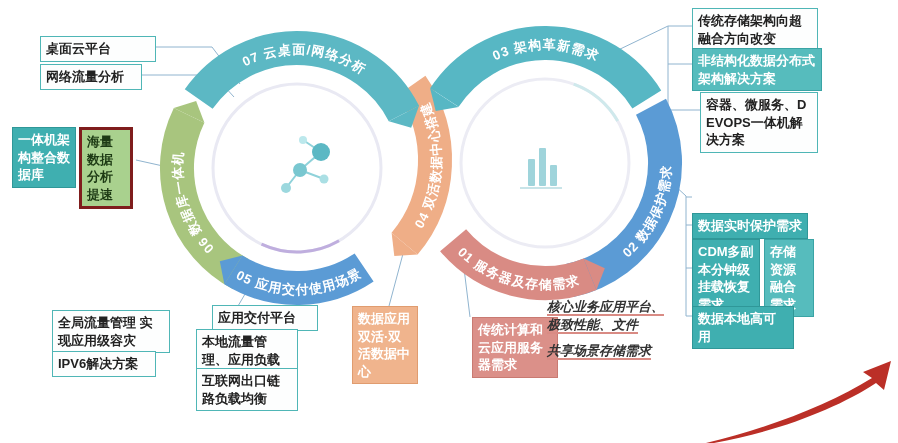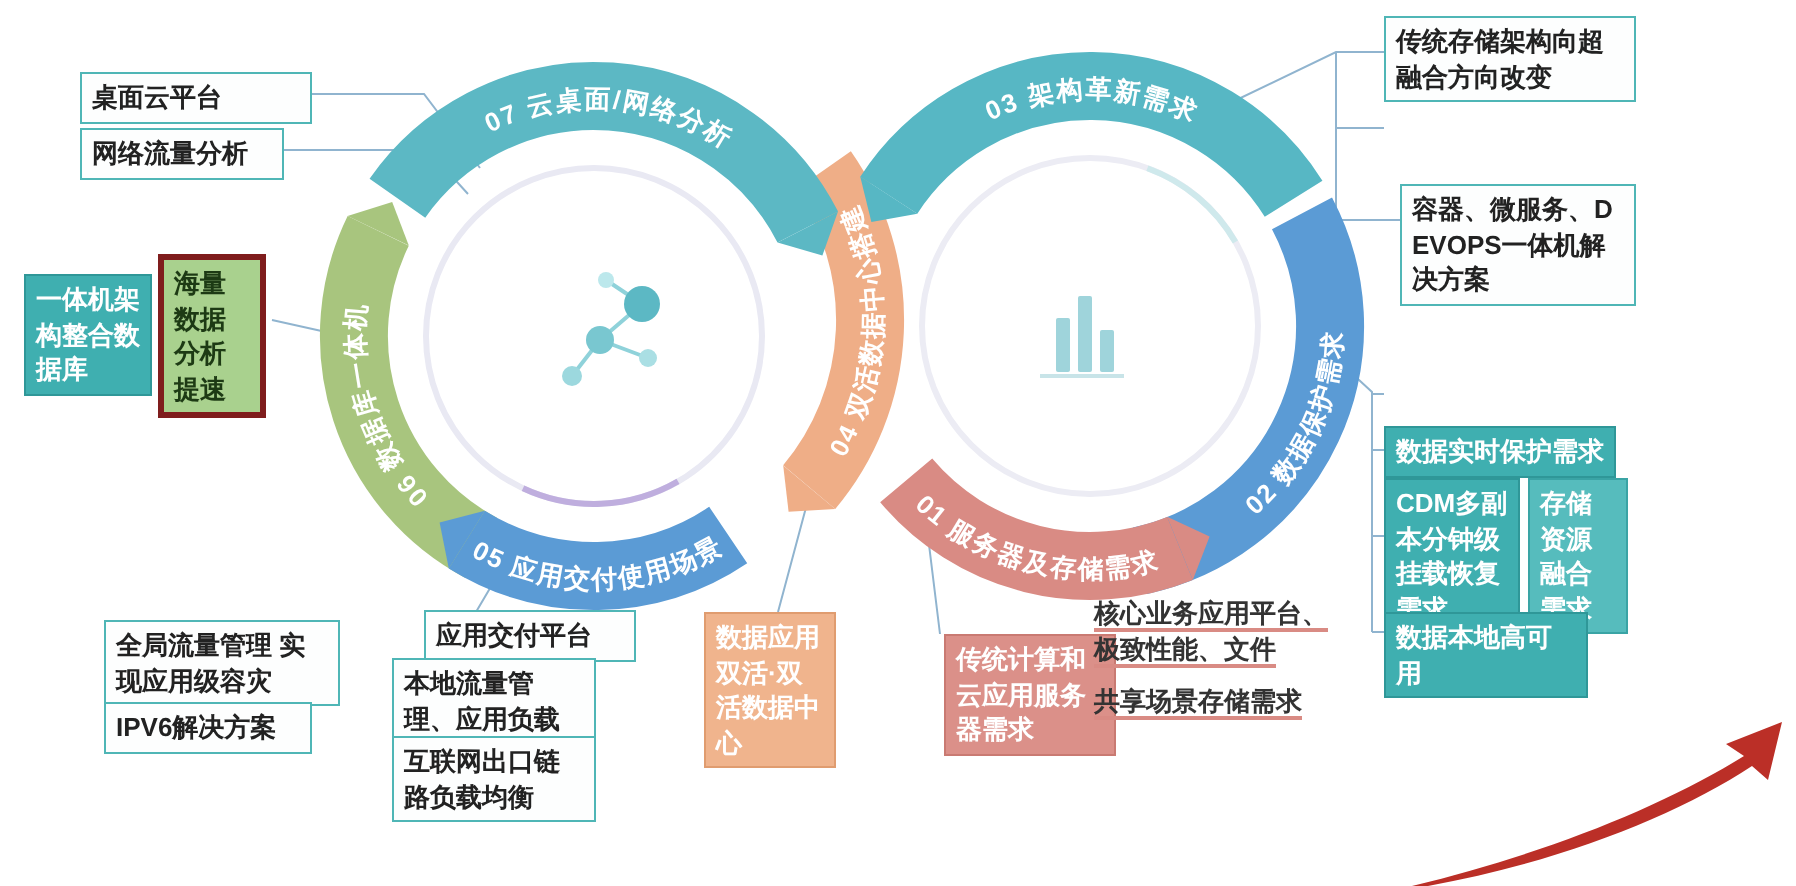--- a/index.html
+++ b/index.html
@@ -8,21 +8,21 @@
   .stage svg{position:absolute;left:0;top:0;}
   .co{position:absolute;box-sizing:border-box;font-size:13px;line-height:1.35;
       padding:3px 5px;color:#222;font-weight:bold;white-space:normal;word-break:break-all;}
   .o-teal{background:#fdfefe;border:1px solid #4fb6b6;}
   .f-teal{background:#3fafb0;color:#fff;border:1px solid #2f9798;}
   .f-teal2{background:#56bcbd;color:#fff;border:1px solid #3aa4a5;}
   .f-green{background:#a9d18e;color:#1d3a14;border:3px solid #7f1d1d;}
   .f-peach{background:#f0b48d;color:#fff;border:1px solid #e09c6f;}
   .f-salmon{background:#db9089;color:#fff;border:1px solid #c97a72;margin-left:20px;}
   .u-salmon{background:transparent;color:#333;text-decoration:underline;
-            text-decoration-color:#d98b84;text-decoration-thickness:2px;text-underline-offset:3px;}
+            text-decoration-color:#d98b84;text-decoration-thickness:2px;text-underline-offset:3px;font-style:italic;}
   .arc-label{font-family:"Liberation Sans",sans-serif;font-weight:bold;fill:#ffffff;
              font-size:13px;letter-spacing:1px;}
 </style>
 </head>
 <body>
 
 <div class="stage">
 
 <svg width="898" height="443" viewBox="0 0 898 443" xmlns="http://www.w3.org/2000/svg">
 
@@ -134,37 +134,38 @@
     </g>
   </g>
 
   <path fill="#bb2f27" d="M706,443 C772,427 830,404 872,378 L863,372 L891,361 L884,390 L876,383
            C838,408 780,431 714,443 Z"></path>
 </svg>
 
 <div class="co o-teal" style="left:40px;top:36px;width:116px">桌面云平台</div>
 <div class="co o-teal" style="left:40px;top:64px;width:102px">网络流量分析</div>
 
-<div class="co f-teal" style="left:12px;top:137px;width:64px">一体机架构整合数据库</div>
+<div class="co f-teal" style="left:12px;top:127px;width:64px">一体机架构整合数据库</div>
 <div class="co f-green" style="left:79px;top:127px;width:54px">海量数据分析提速</div>
 
 <div class="co o-teal" style="left:52px;top:310px;width:118px">全局流量管理 实现应用级容灾</div>
 <div class="co o-teal" style="left:52px;top:351px;width:104px">IPV6解决方案</div>
 
 <div class="co o-teal" style="left:212px;top:305px;width:106px">应用交付平台</div>
 <div class="co o-teal" style="left:196px;top:329px;width:102px">本地流量管理、应用负载均衡</div>
 <div class="co o-teal" style="left:196px;top:368px;width:102px">互联网出口链路负载均衡</div>
 
 <div class="co f-peach" style="left:352px;top:306px;width:66px">数据应用双活·双活数据中心</div>
 <div class="co f-salmon" style="left:452px;top:317px;width:86px">传统计算和云应用服务器需求</div>
 
 <div class="co u-salmon" style="left:542px;top:295px;width:128px">核心业务应用平台、极致性能、文件</div>
 <div class="co u-salmon" style="left:542px;top:339px;width:128px">共享场景存储需求</div>
 
 <div class="co o-teal" style="left:692px;top:8px;width:126px">传统存储架构向超融合方向改变</div>
+<div class="co f-teal2" style="left:692px;top:48px;width:130px">非结构化数据分布式架构解决方案</div>
 <div class="co o-teal" style="left:700px;top:92px;width:118px">容器、微服务、DEVOPS一体机解决方案</div>
 
 <div class="co f-teal" style="left:692px;top:213px;width:116px">数据实时保护需求</div>
 <div class="co f-teal" style="left:692px;top:239px;width:68px">CDM多副本分钟级挂载恢复需求</div>
 <div class="co f-teal2" style="left:764px;top:239px;width:50px">存储资源融合需求</div>
 <div class="co f-teal" style="left:692px;top:306px;width:102px">数据本地高可用</div>
 
 </div>
 
 </body></html>

